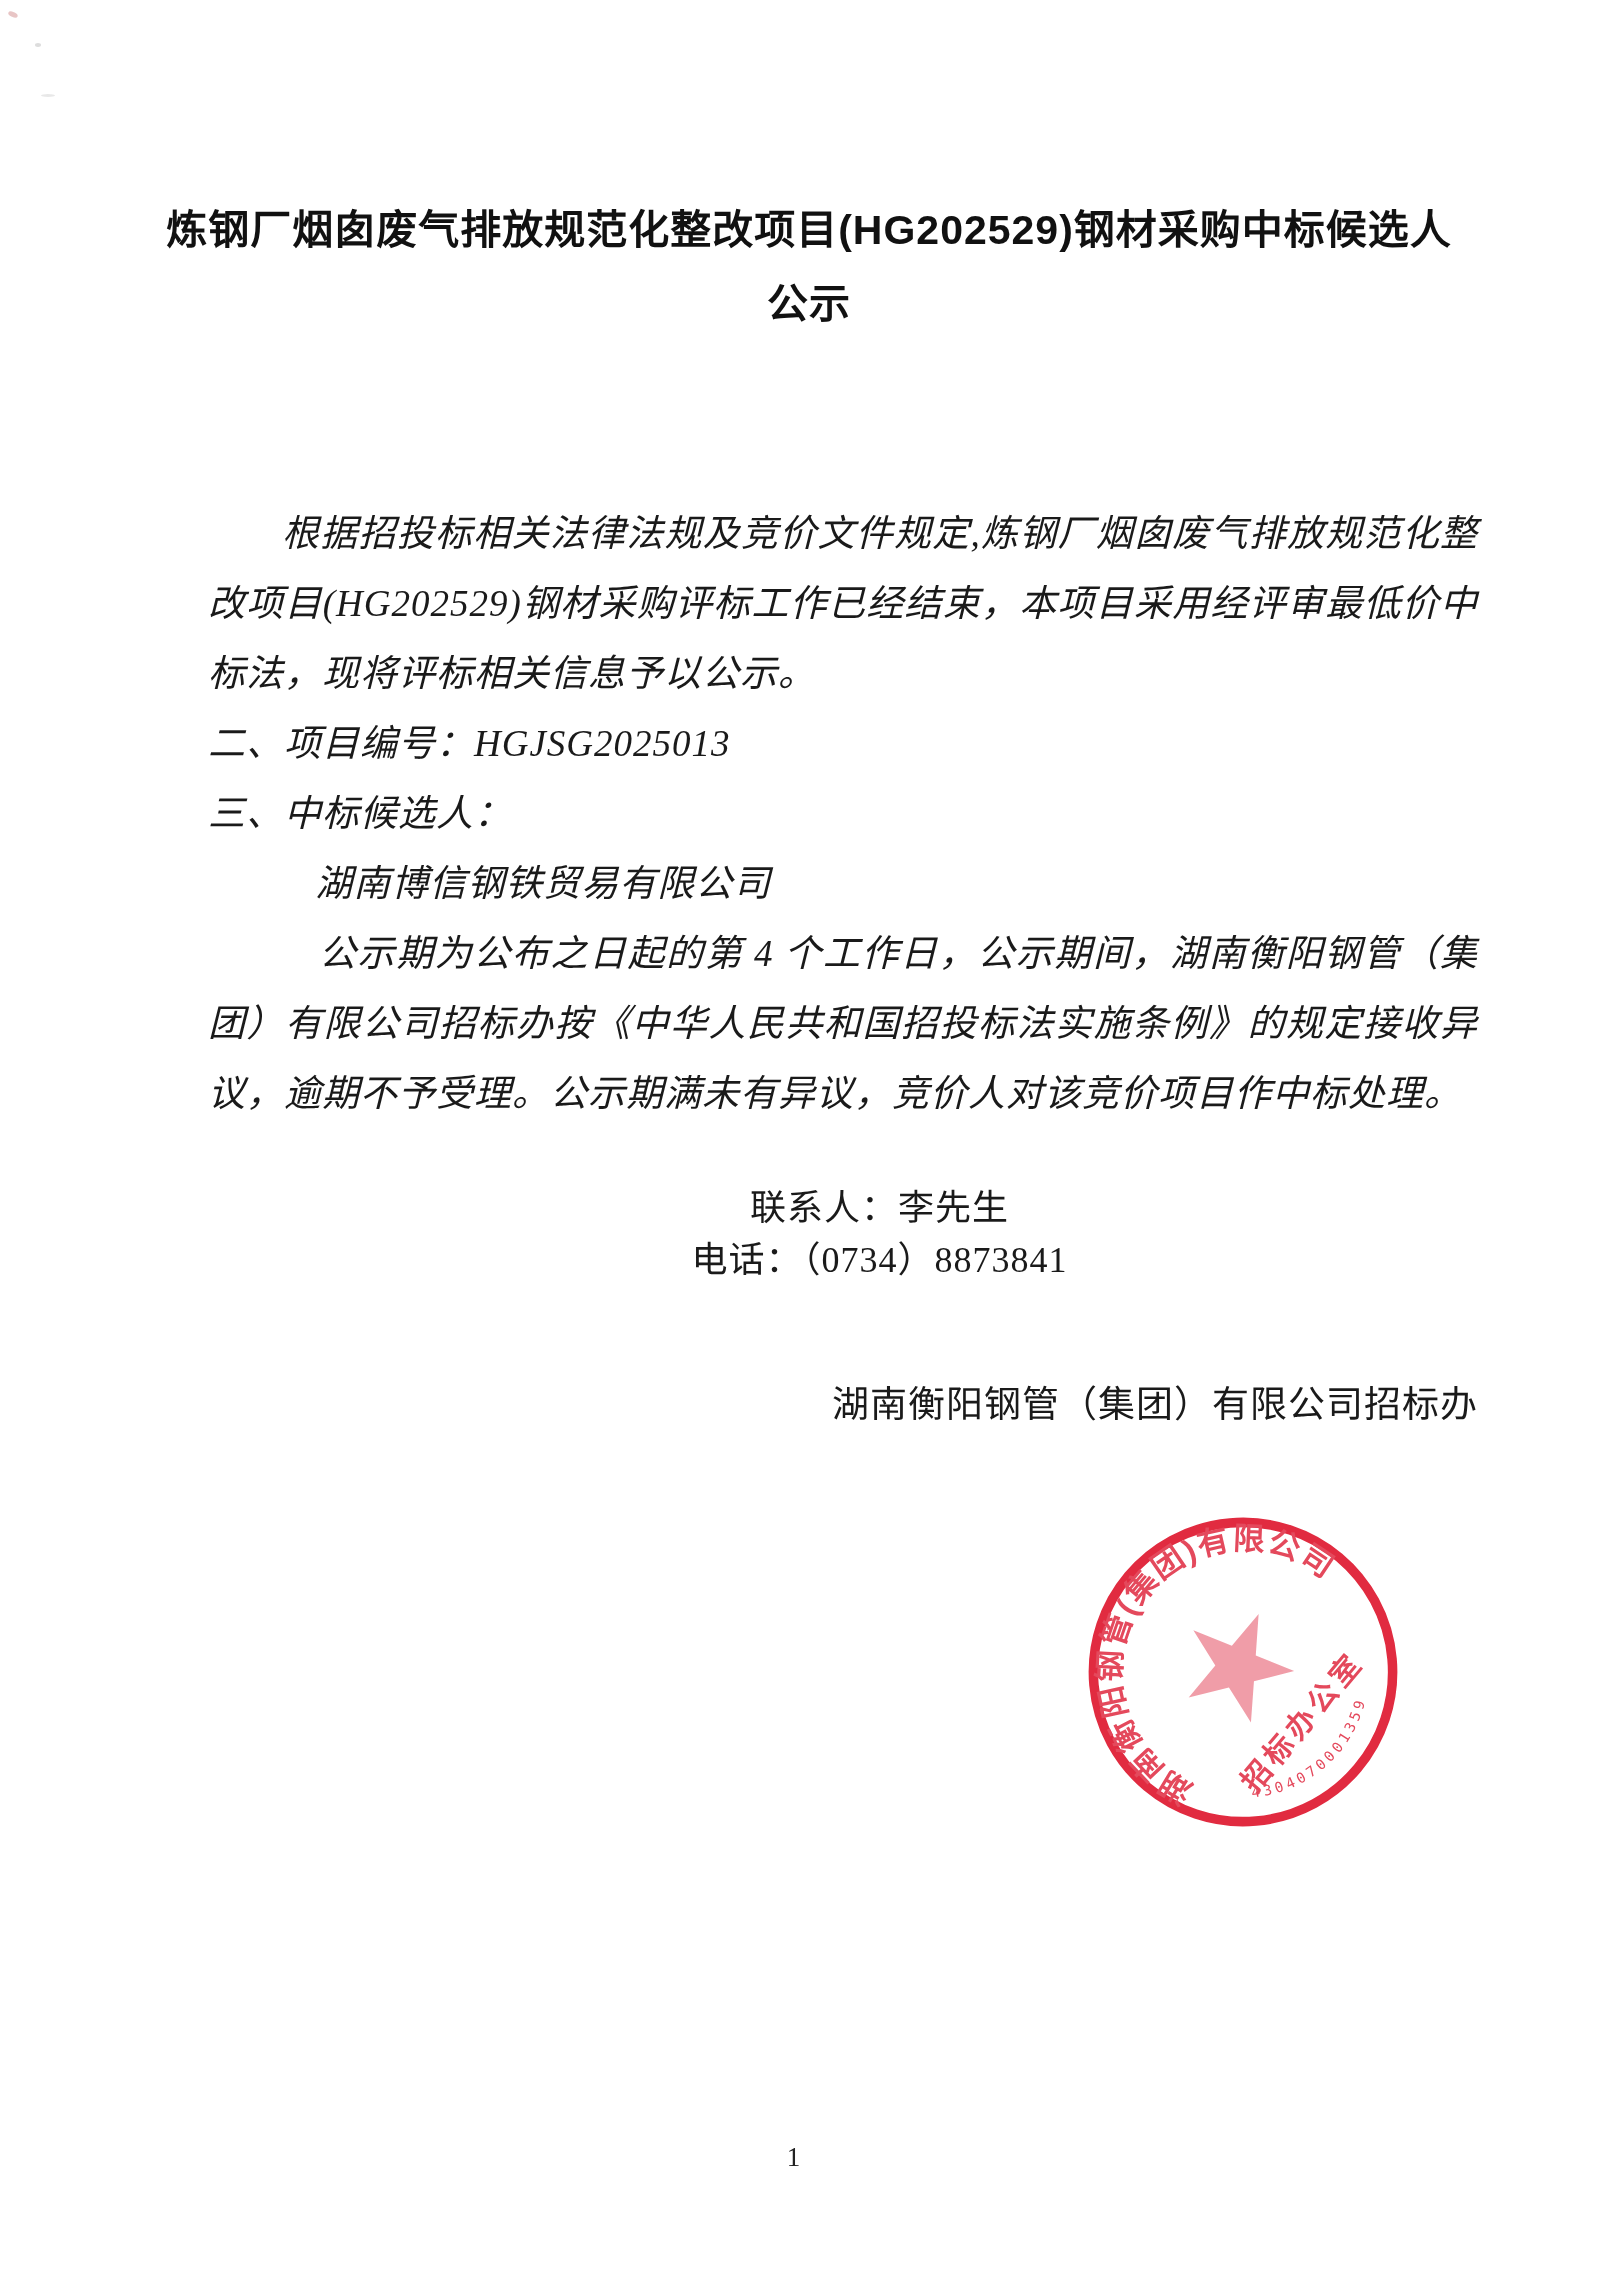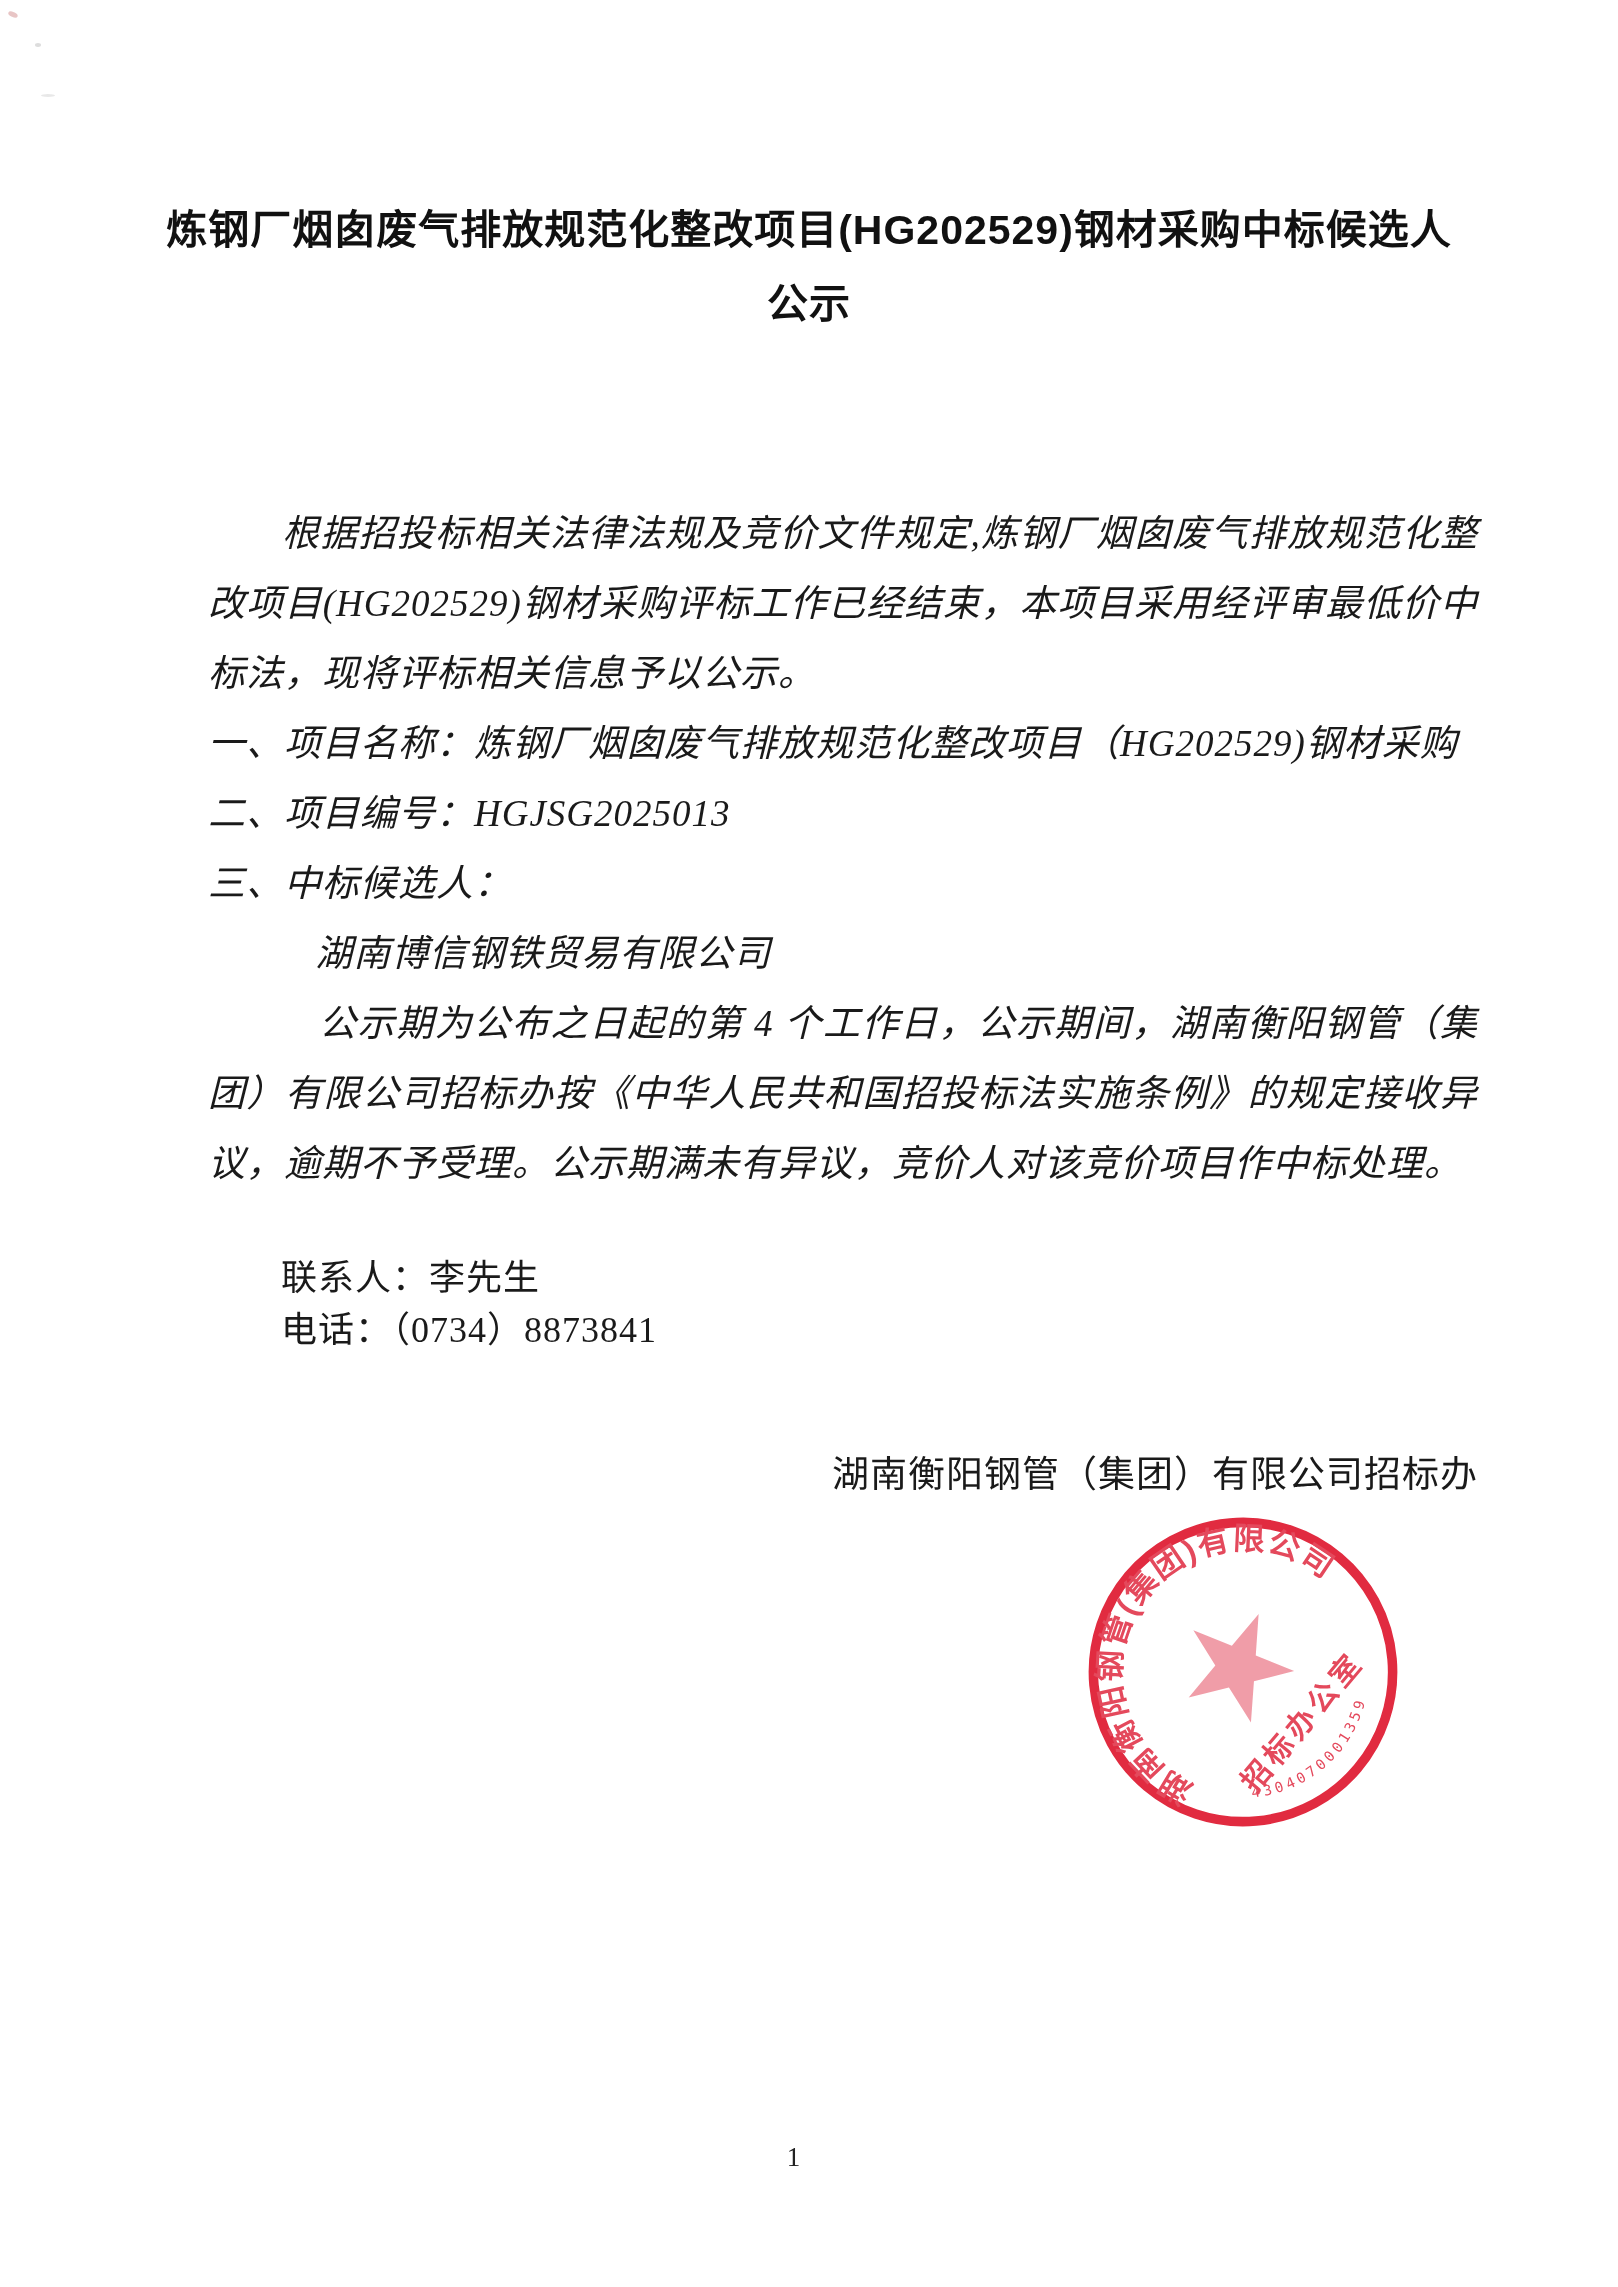--- a/index.html
+++ b/index.html
@@ -41,20 +41,21 @@
   .main-text p { margin: 0; font-style: italic; }
   .indent-2 { text-indent: 2em; }
   .indent-3 { text-indent: 3em; }
   .candidate-line { text-indent: 2.9em; }
 
   .contact-block {
     margin: 53px 109px 10px 281px;
     font-size: 36px;
     line-height: 52px;
     letter-spacing: 1px;
+    text-align: center;
   }
   .contact-row { white-space: nowrap; }
   .email-part { display: inline-block; margin-left: 122px; }
 
   .signature-block {
     margin: 84px 109px 0 0;
     text-align: right;
     font-size: 37px;
     line-height: 70px;
     letter-spacing: 1px;
@@ -93,21 +94,20 @@
   <div class="speck speck-2"></div>
   <div class="speck speck-3"></div>
 
   <h1 class="doc-title">
     <span>炼钢厂烟囱废气排放规范化整改项目(HG202529)钢材采购中标候选人</span><br>
     <span>公示</span>
   </h1>
 
   <div class="main-text">
     <p class="indent-2">根据招投标相关法律法规及竞价文件规定,炼钢厂烟囱废气排放规范化整改项目(HG202529)钢材采购评标工作已经结束，本项目采用经评审最低价中标法，现将评标相关信息予以公示。</p>
-    <p>一、项目名称：炼钢厂烟囱废气排放规范化整改项目（HG202529)钢材采购</p>
     <p>二、项目编号：HGJSG2025013</p>
     <p>三、中标候选人：</p>
     <p class="candidate-line">湖南博信钢铁贸易有限公司</p>
     <p class="indent-3">公示期为公布之日起的第 4 个工作日，公示期间，湖南衡阳钢管（集团）有限公司招标办按《中华人民共和国招投标法实施条例》的规定接收异议，逾期不予受理。公示期满未有异议，竞价人对该竞价项目作中标处理。</p>
   </div>
 
   <div class="contact-block">
     <div class="contact-row">
       <span>联系人：</span><span>李先生</span>
     </div>

